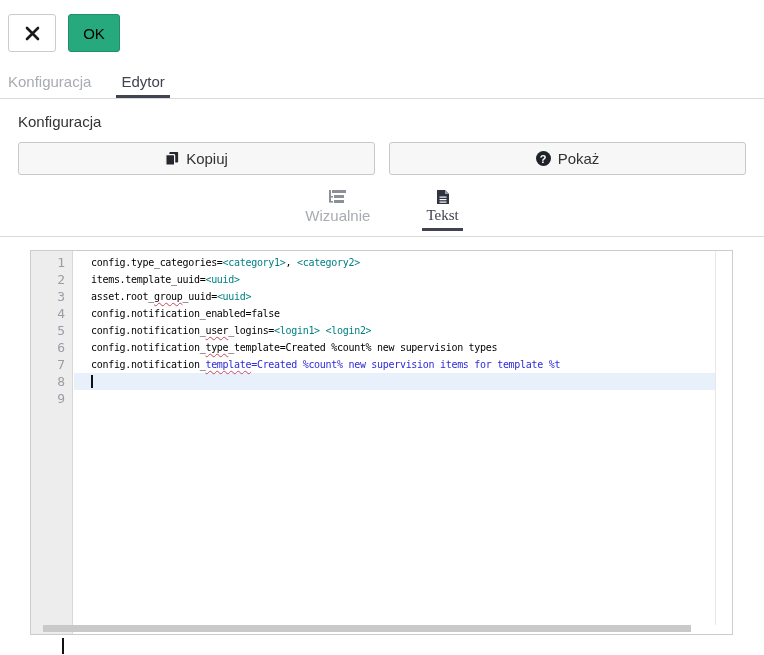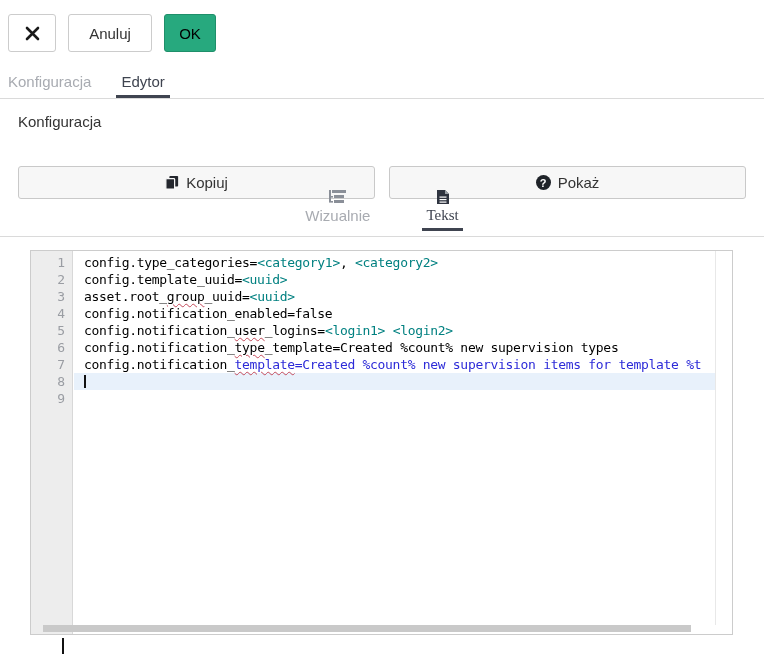--- a/index.html
+++ b/index.html
@@ -18,21 +18,21 @@
 
   
   .tabs{position:absolute;top:64px;left:0;width:764px;height:35px;border-bottom:1px solid #dadada;
         display:flex;align-items:flex-end;padding-left:8px;box-sizing:border-box;gap:22px;}
   .tab{font-size:15px;padding:0 3px 8px 0;color:var(--muted-tab,#a8abb1);cursor:pointer;}
   .tab.active{color:var(--active-tab,#3f4450);padding:0 5px 5px 5px;
               border-bottom:3px solid var(--active-tab,#3f4450);}
 
   
   .section-label{position:absolute;top:113px;left:18px;font-size:15px;color:#333;}
-  .big-buttons{position:absolute;top:142px;left:18px;width:728px;display:flex;gap:14px;margin-top:24px;}
+  .big-buttons{position:absolute;top:142px;left:18px;width:728px;display:flex;gap:14px;}
   .big-btn{flex:1;height:33px;border:1px solid #c9c9c9;border-radius:3px;background:#f7f7f7;
            display:flex;align-items:center;justify-content:center;gap:7px;font-size:15px;color:#333;
            box-sizing:border-box;cursor:pointer;}
   .qmark{display:inline-flex;width:15px;height:15px;border-radius:50%;background:#1f2329;color:#fff;
          font-weight:bold;font-size:11px;align-items:center;justify-content:center;}
 
   
   .editor-tabs{position:absolute;top:190px;left:0;width:764px;display:flex;justify-content:center;gap:48px;}
   .etab{display:flex;flex-direction:column;align-items:center;gap:3px;padding:0 4px 4px 4px;cursor:pointer;
         font-size:15px;color:var(--muted-tab,#9aa0a6);}
@@ -42,22 +42,22 @@
   
   .editor{position:absolute;top:250px;left:30px;width:703px;height:385px;border:1px solid #ccc;
           background:#fff;box-sizing:border-box;}
   .gutter{position:absolute;left:0;top:0;bottom:0;width:42px;background:#ededed;
           border-right:1px solid #d8d8d8;box-sizing:border-box;padding-top:3px;}
   .gutter-num{height:17px;line-height:17px;text-align:right;padding-right:7px;
               font-family:"DejaVu Sans Mono",monospace;font-size:13px;color:#9a9da3;}
   .lane{position:absolute;right:0;top:0;bottom:9px;width:16px;background:#fff;
         border-left:1px solid #e8e8e8;}
   .code{position:absolute;left:43px;right:17px;top:0;bottom:0;overflow:hidden;padding-top:3px;cursor:text;}
-  .code-line{height:17px;line-height:17px;white-space:pre;padding-left:10px;
-             font-family:"DejaVu Sans Mono",monospace;font-size:13px;letter-spacing:-0.3px;color:#000;}
+  .code-line{height:17px;line-height:17px;white-space:pre;padding-left:17px;
+             font-family:"DejaVu Sans Mono",monospace;font-size:10px;letter-spacing:-0.3px;color:#000;}
   .code-line.current{background:var(--current-line-bg,#e8f1fb);}
   .seg-plain{color:#000;}
   .seg-tag{color:var(--tag-teal,#008080);}
   .seg-blue{color:var(--value-blue,#2d2bd8);}
   .squiggle{text-decoration-line:underline;text-decoration-style:wavy;
             text-decoration-color:var(--squiggle-red,#c34a5a);text-decoration-thickness:1px;
             text-underline-offset:2px;}
   .caret{display:inline-block;width:2px;height:13px;background:#111;vertical-align:middle;margin-top:-2px;}
   .hscroll-thumb{position:absolute;left:12px;bottom:2px;width:648px;height:7px;background:#c9c9c9;cursor:pointer;}
 
@@ -68,23 +68,20 @@
 </head>
 <body>
 
 <div class="page">
 
   <div class="toolbar">
     <button class="btn btn-close">
       <svg class="icon-svg" width="15" height="15" viewBox="0 0 15 15">
         <path d="M2 2 L13 13 M13 2 L2 13" stroke="#1a1a1a" stroke-width="2.6" stroke-linecap="round" fill="none"></path>
       </svg>
-    </button>
-    <button class="btn btn-cancel">
-      <span>Anuluj</span>
     </button>
     <button class="btn btn-ok">
       <span>OK</span>
     </button>
   </div>
 
   <div class="tabs">
     <div class="tab">
       <span>Konfiguracja</span>
     </div>
@@ -142,21 +139,21 @@
         <div class="gutter-num">4</div>
         <div class="gutter-num">5</div>
         <div class="gutter-num">6</div>
         <div class="gutter-num">7</div>
         <div class="gutter-num">8</div>
         <div class="gutter-num">9</div>
       </div>
     <div class="lane"></div>
     <div class="code">
         <div class="code-line"><span class="seg-plain">config.type_categories=</span><span class="seg-tag">&lt;category1&gt;</span><span class="seg-plain">, </span><span class="seg-tag">&lt;category2&gt;</span></div>
-        <div class="code-line"><span class="seg-plain">config.template_uuid=</span><span class="seg-tag">&lt;uuid&gt;</span></div>
+        <div class="code-line"><span class="seg-plain">items.template_uuid=</span><span class="seg-tag">&lt;uuid&gt;</span></div>
         <div class="code-line"><span class="seg-plain">asset.root_</span><span class="seg-plain squiggle">group</span><span class="seg-plain">_uuid=</span><span class="seg-tag">&lt;uuid&gt;</span></div>
         <div class="code-line"><span class="seg-plain">config.notification_enabled=false</span></div>
         <div class="code-line"><span class="seg-plain">config.notification_</span><span class="seg-plain squiggle">user</span><span class="seg-plain">_logins=</span><span class="seg-tag">&lt;login1&gt;</span><span class="seg-plain"> </span><span class="seg-tag">&lt;login2&gt;</span></div>
         <div class="code-line"><span class="seg-plain">config.notification_</span><span class="seg-plain squiggle">type</span><span class="seg-plain">_template=Created %count% new supervision types</span></div>
         <div class="code-line"><span class="seg-plain">config.notification_</span><span class="seg-blue squiggle">template</span><span class="seg-blue">=Created %count% new supervision items for template %t</span></div>
         <div class="code-line current"><span class="caret"></span></div>
       </div>
     <div class="hscroll-thumb"></div>
   </div>
 

